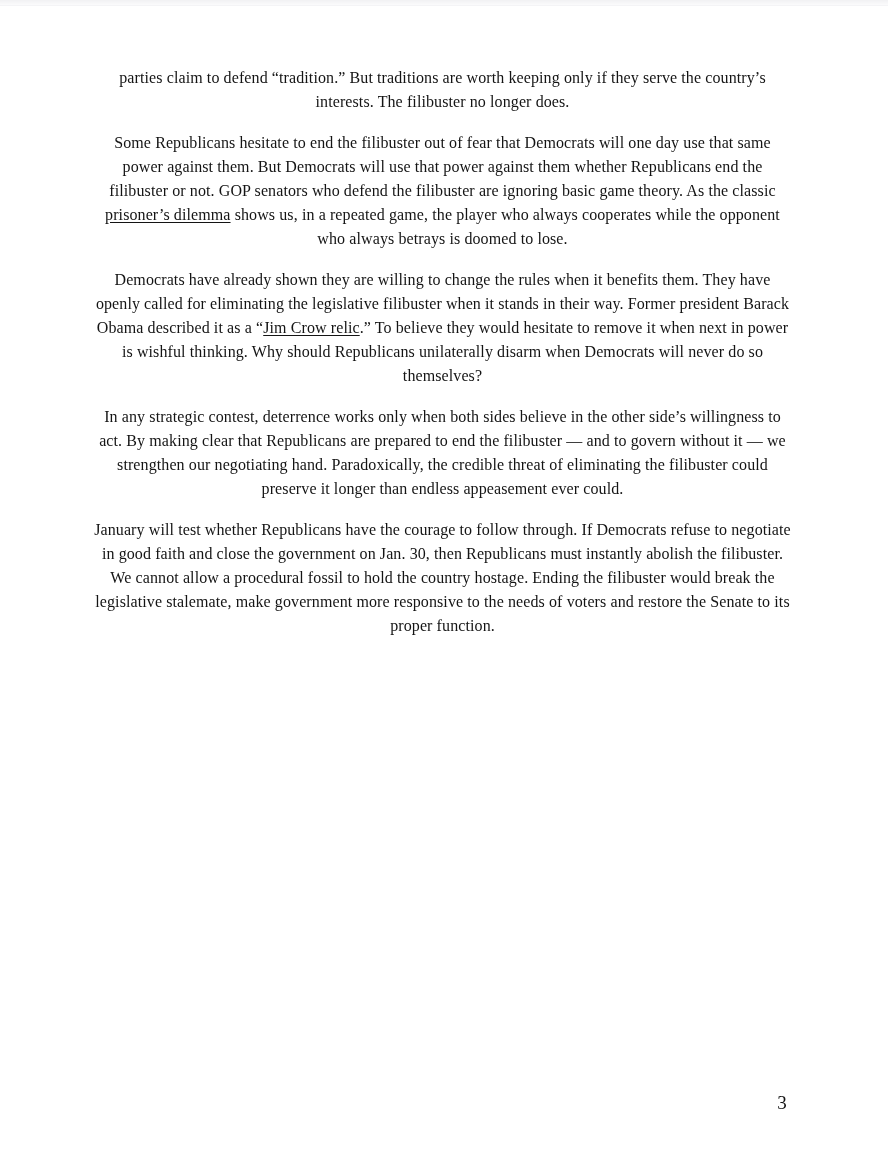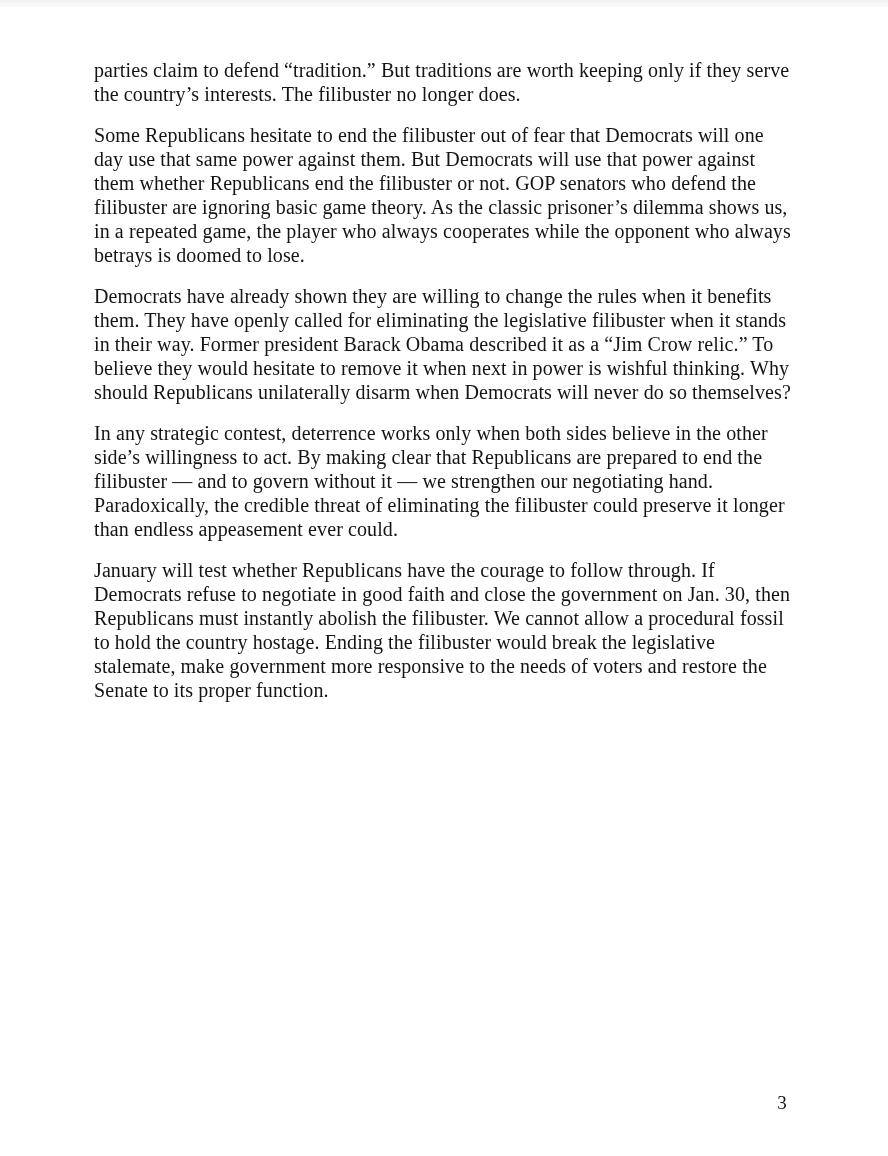--- a/index.html
+++ b/index.html
@@ -22,26 +22,28 @@
     border-bottom: 1px solid #f4f4f6;
   }
   .article-body {
     position: absolute;
     left: 94px;
     top: 58px;
     width: 697px;
     color: #141414;
   }
   .article-body p {
-    margin: 0 0 17px 0;
-    font-size: 20px;
+    margin: 8px 0 17px 0;
+    font-size: 16px;
     line-height: 24px;
     letter-spacing: 0.1px;
+    text-align: center;
   }
   .link {
+    text-decoration: underline;
     text-underline-offset: 2px;
     color: inherit;
     cursor: pointer;
   }
   .page-number {
     position: absolute;
     left: 770px;
     top: 1092px;
     width: 24px;
     text-align: center;

